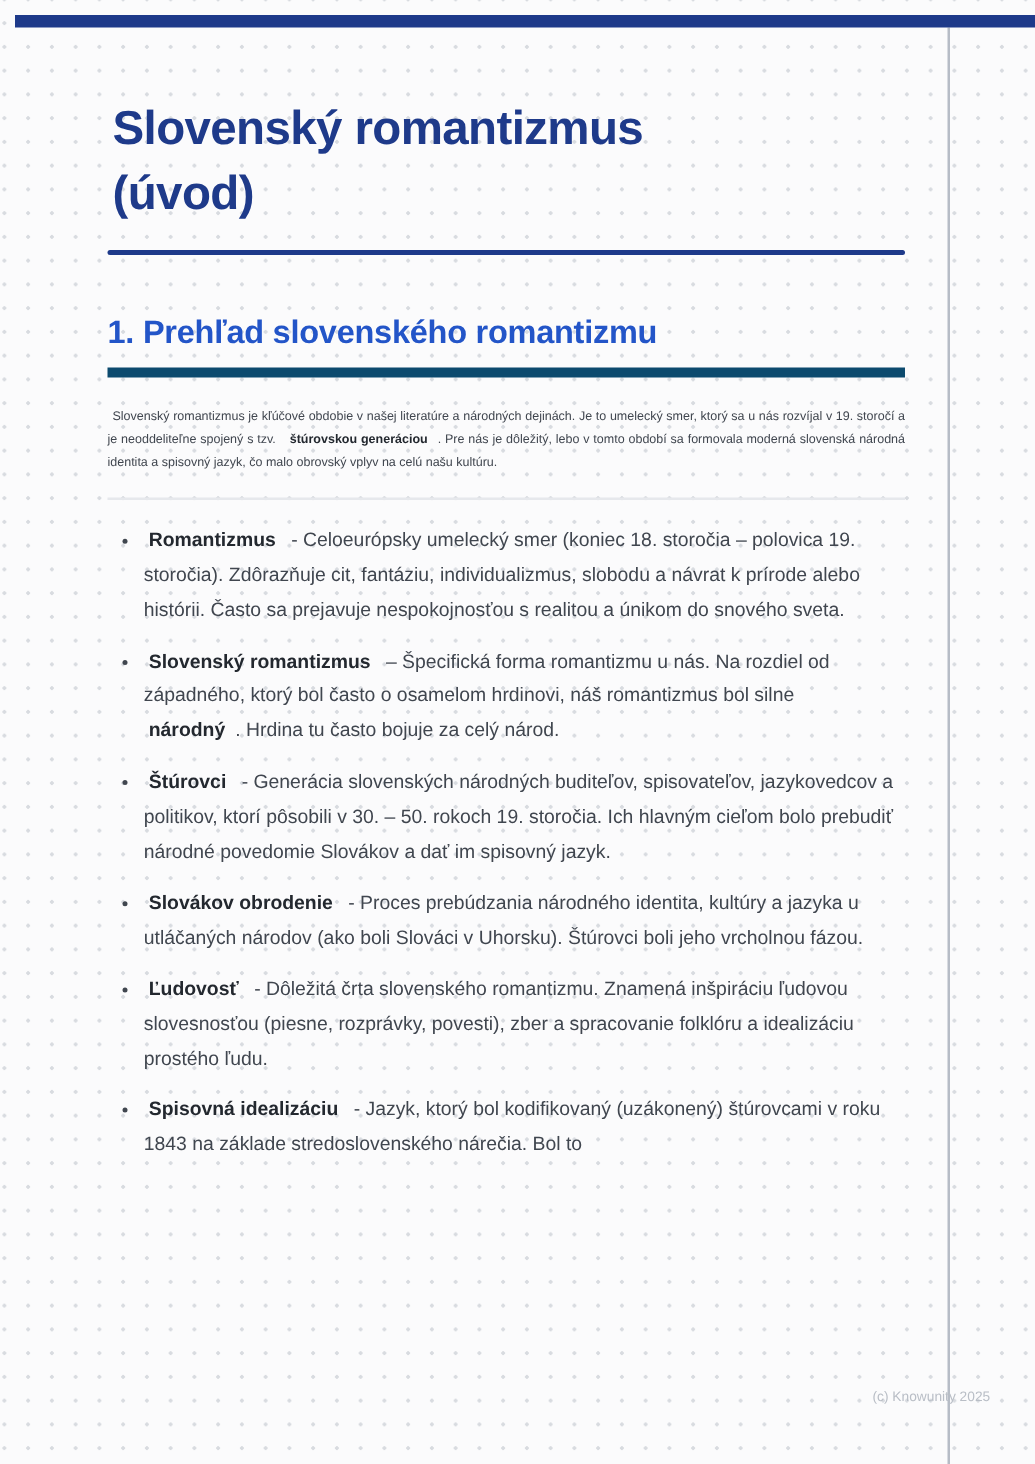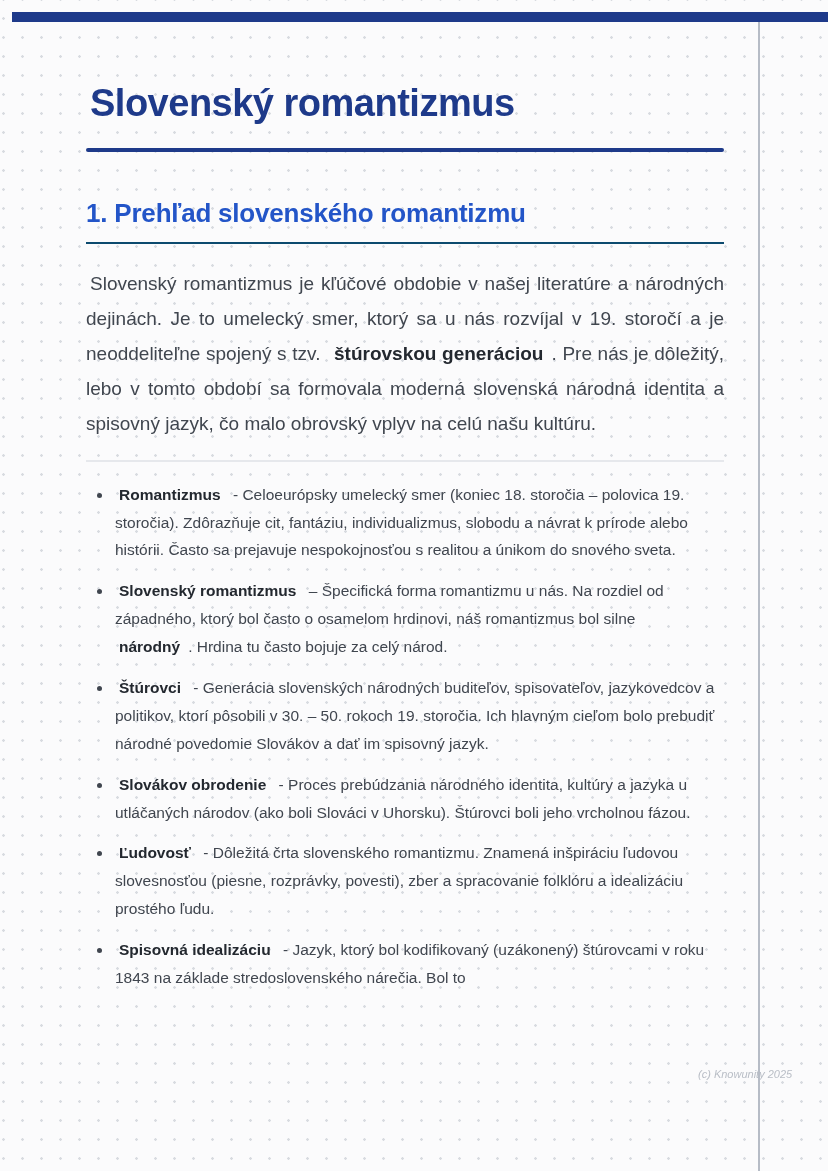--- a/index.html
+++ b/index.html
@@ -29,57 +29,58 @@
     margin-top:58px;
     font-size:38px; line-height:1.26; font-weight:700;
     color:#1e3a8a; letter-spacing:-0.5px;
   }
   .doc-title .t-line{ display:block; }
   .title-rule{
     margin-top:20px; height:4px; background:#1e3a8a; border-radius:2px;
   }
   .section-heading{
     font-size:26px; font-weight:700; color:#2355c8;
-    padding-bottom:13px; border-bottom:2px solid #0c4a6e;
+    padding-bottom:13px; border-bottom:8px solid #0c4a6e;
     letter-spacing:-0.2px;
   }
   .heading-1{ margin-top:46px; }
   .heading-2{ margin-top:36px; }
   .lead-paragraph{
     margin-top:23px;
-    font-size:19px; line-height:1.84; text-align:justify;
+    font-size:10px; line-height:1.84; text-align:justify;
   }
   .section-divider{
     margin-top:18px; height:2px; background:#e6e8ec; border:0;
   }
   .intro-line{
     margin-top:24px; font-size:15.5px; line-height:1.8;
   }
   .term-list{
     margin-top:19px; padding-left:23px; list-style:disc;
   }
   .term-list li{
     margin-bottom:13px; font-size:15.5px; line-height:1.8; padding-left:2px;
   }
   strong{ font-weight:700; color:#23282f; }
   .footer-credit{
-    position:absolute; left:686px; top:1056px;
-    font-size:11px; color:#b9bec6; z-index:7; white-space:nowrap;font-style:italic;
+    position:absolute; left:686px; top:1100px;
+    font-size:11px; color:#b9bec6; z-index:7; white-space:nowrap;
   }
 </style>
 </head>
 <body>
 
 <div class="topbar"></div>
 <div class="margin-line"></div>
 
 <div class="content">
 
   <h1 class="doc-title">
     <span class="t-line">Slovenský romantizmus</span>
+    <span class="t-line">(úvod)</span>
   </h1>
 
   <div class="title-rule"></div>
 
   <h2 class="section-heading heading-1">1. Prehľad slovenského romantizmu</h2>
 
   <p class="lead-paragraph"><span>Slovenský romantizmus je kľúčové obdobie v našej literatúre a národných dejinách. Je to umelecký smer, ktorý sa u nás rozvíjal v 19. storočí a je neoddeliteľne spojený s tzv. </span><strong>štúrovskou generáciou</strong><span>. Pre nás je dôležitý, lebo v tomto období sa formovala moderná slovenská národná identita a spisovný jazyk, čo malo obrovský vplyv na celú našu kultúru.</span></p>
 
   <hr class="section-divider">
 

